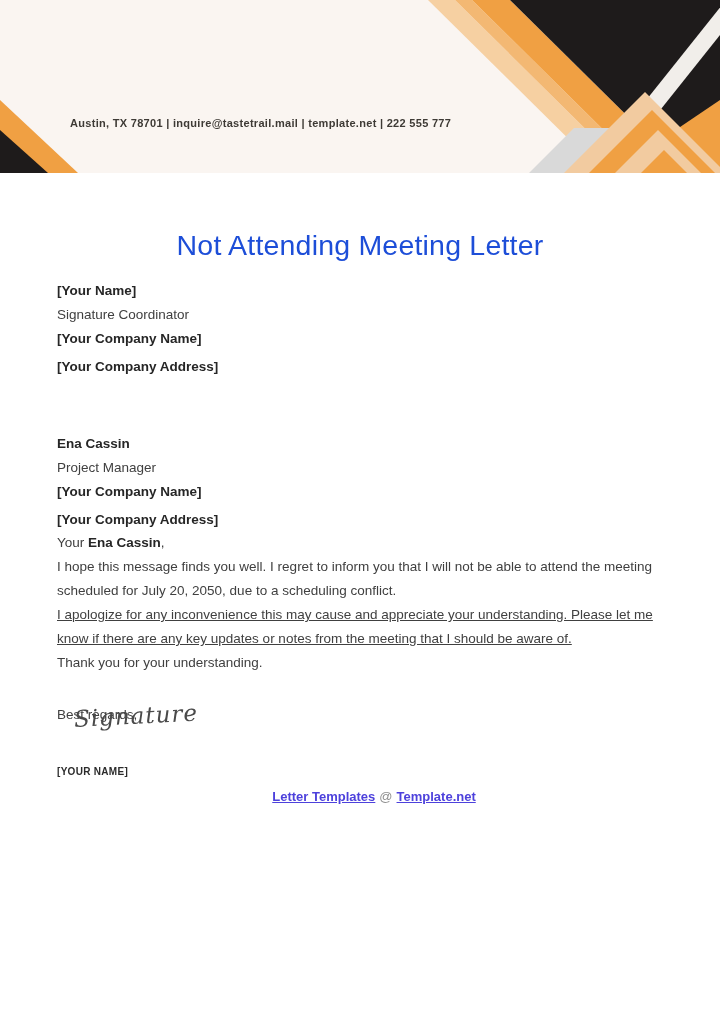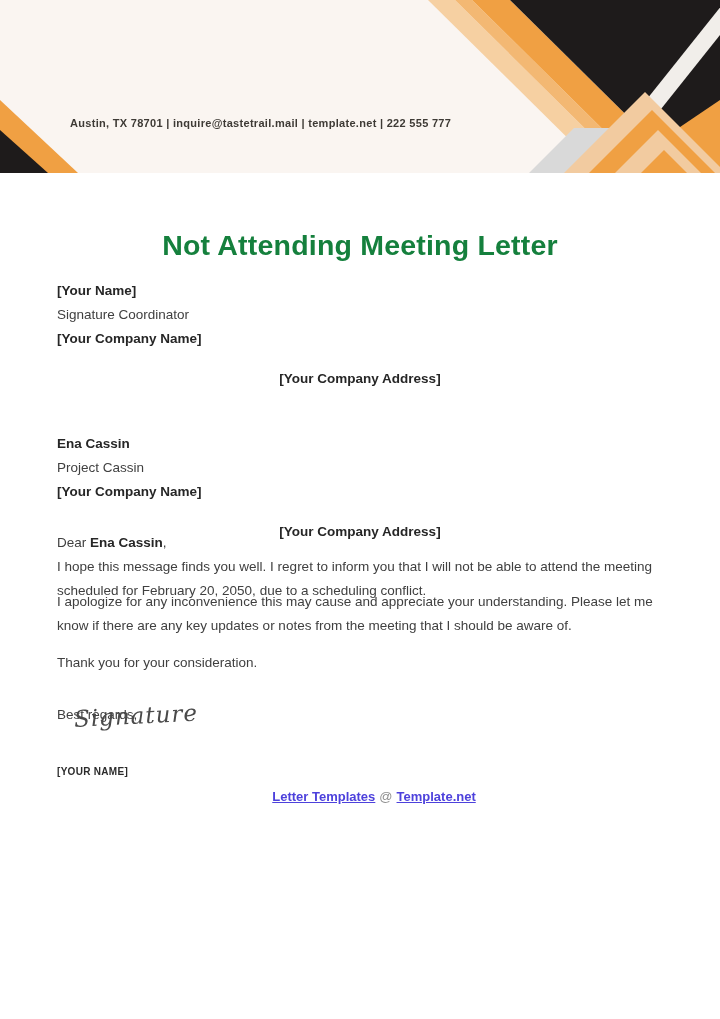--- a/index.html
+++ b/index.html
@@ -18,34 +18,34 @@
   .header svg{position:absolute;left:0;top:0;display:block;}
   .contact-line{
     position:absolute;left:70px;top:117px;
     font-size:11px;font-weight:600;letter-spacing:.3px;
     color:#3e3a35;white-space:nowrap;
   }
   
   .title{
     position:absolute;left:0;top:229px;width:720px;
     text-align:center;
-    font-size:28.5px;font-weight:bold;color:#15803d;letter-spacing:.2px;
+    font-size:28.5px;font-weight:normal;color:#1d4ed8;letter-spacing:.2px;
   }
   .blk{
     position:absolute;left:57px;width:606px;
     font-size:13.5px;line-height:24px;color:#404040;
   }
   .b{font-weight:bold;color:#262626;}
-  .gap-top{margin-top:16px;text-align:center;}
+  .gap-top{margin-top:4px;}
   .sender-block{top:279px;}
   .date-line{top:408px;}
   .recipient-block{top:432px;}
   .salutation{top:531px;}
   .para1{top:555px;}
-  .para2{top:590px;}
+  .para2{top:603px;text-decoration:underline;}
   .para3{top:651px;}
   .closing{top:703px;}
   .signature{
     position:absolute;left:74px;top:706px;
     font-family:"DejaVu Serif", serif;font-style:italic;
     font-size:23px;color:#4a4a4a;letter-spacing:1px;
     transform:rotate(-3deg);transform-origin:left center;
   }
   .signer{
     position:absolute;left:57px;top:766px;
@@ -97,30 +97,30 @@
   <div class="blk sender-block">
     <div class="b">[Your Name]</div>
     <div>Signature Coordinator</div>
     <div class="b">[Your Company Name]</div>
     <div class="b gap-top">[Your Company Address]</div>
   </div>
 
 
   <div class="blk recipient-block">
     <div class="b">Ena Cassin</div>
-    <div>Project Cassin</div>
+    <div>Project Manager</div>
     <div class="b">[Your Company Name]</div>
     <div class="b gap-top">[Your Company Address]</div>
   </div>
 
-  <div class="blk salutation"><span>Dear </span><span class="b">Ena Cassin</span><span>,</span></div>
+  <div class="blk salutation"><span>Your </span><span class="b">Ena Cassin</span><span>,</span></div>
 
-  <div class="blk para1">I hope this message finds you well. I regret to inform you that I will not be able to attend the meeting scheduled for February 20, 2050, due to a scheduling conflict.</div>
+  <div class="blk para1">I hope this message finds you well. I regret to inform you that I will not be able to attend the meeting scheduled for July 20, 2050, due to a scheduling conflict.</div>
   <div class="blk para2">I apologize for any inconvenience this may cause and appreciate your understanding. Please let me know if there are any key updates or notes from the meeting that I should be aware of.</div>
-  <div class="blk para3">Thank you for your consideration.</div>
+  <div class="blk para3">Thank you for your understanding.</div>
   <div class="blk closing">Best regards,</div>
 
   <div class="signature">Signature</div>
 
   <div class="signer">[YOUR NAME]</div>
 
   <div class="footer">
     <a style="color: rgb(77, 65, 220);">Letter Templates</a><span class="sep">@</span><a style="color: rgb(77, 65, 220);">Template.net</a>
   </div>
 

